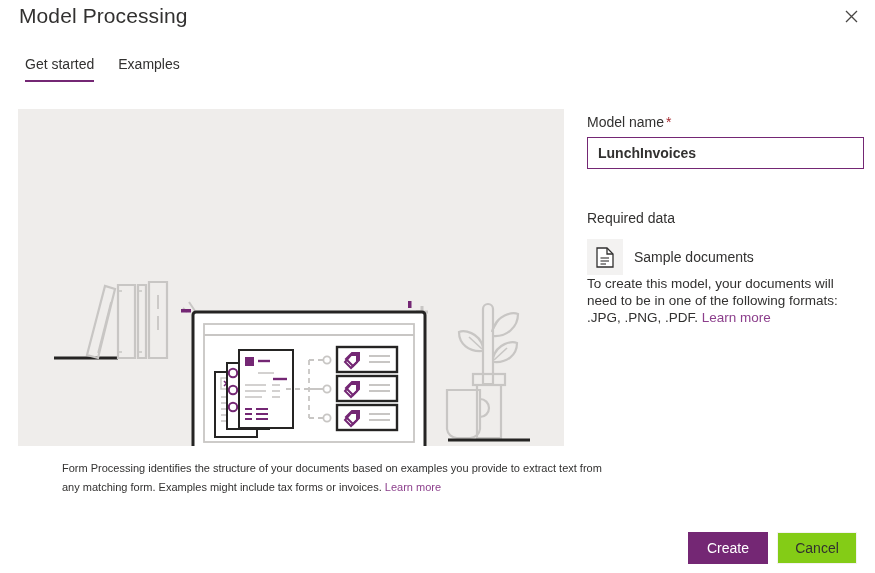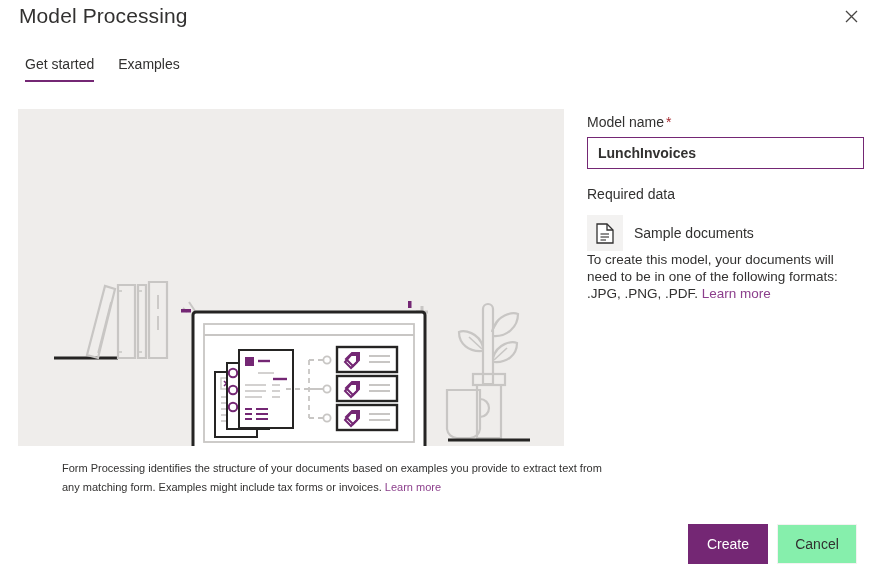--- a/index.html
+++ b/index.html
@@ -133,21 +133,21 @@
     font-size: 14px;
     color: #323130;
     padding: 0 10px;
     font-family: "Liberation Sans", sans-serif;
     outline: none;
     font-weight: bold;
   }
   #required-data-heading {
     font-size: 14px;
     color: #323130;
-    margin-top: 17px;
+    margin-top: 41px;
   }
   #sample-documents-row {
     display: flex;
     align-items: center;
     margin-top: 13px;
     cursor: pointer;
   }
   #sample-documents-icon {
     width: 36px;
     height: 36px;
@@ -171,35 +171,35 @@
 
   
   #footer-buttons {
     position: absolute;
     right: 18px;
     bottom: 9px;
     display: flex;
     gap: 9px;
   }
   .btn {
-    height: 40px;
+    height: 32px;
     min-width: 80px;
     padding: 0 16px;
     font-size: 14px;
     font-family: "Liberation Sans", sans-serif;
     border: 1px solid transparent;
     cursor: pointer;
   }
   #create-button {
     background: #742774;
     color: #ffffff;
     border-color: #742774;
   }
   #cancel-button {
-    background: #86efac;
+    background: #84cc16;
     color: #323130;
     border-color: #f3f2f1;
     text-align: center;
   }
 </style>
 </head>
 <body>
 
 <div id="page-title">Model Processing</div>
 

